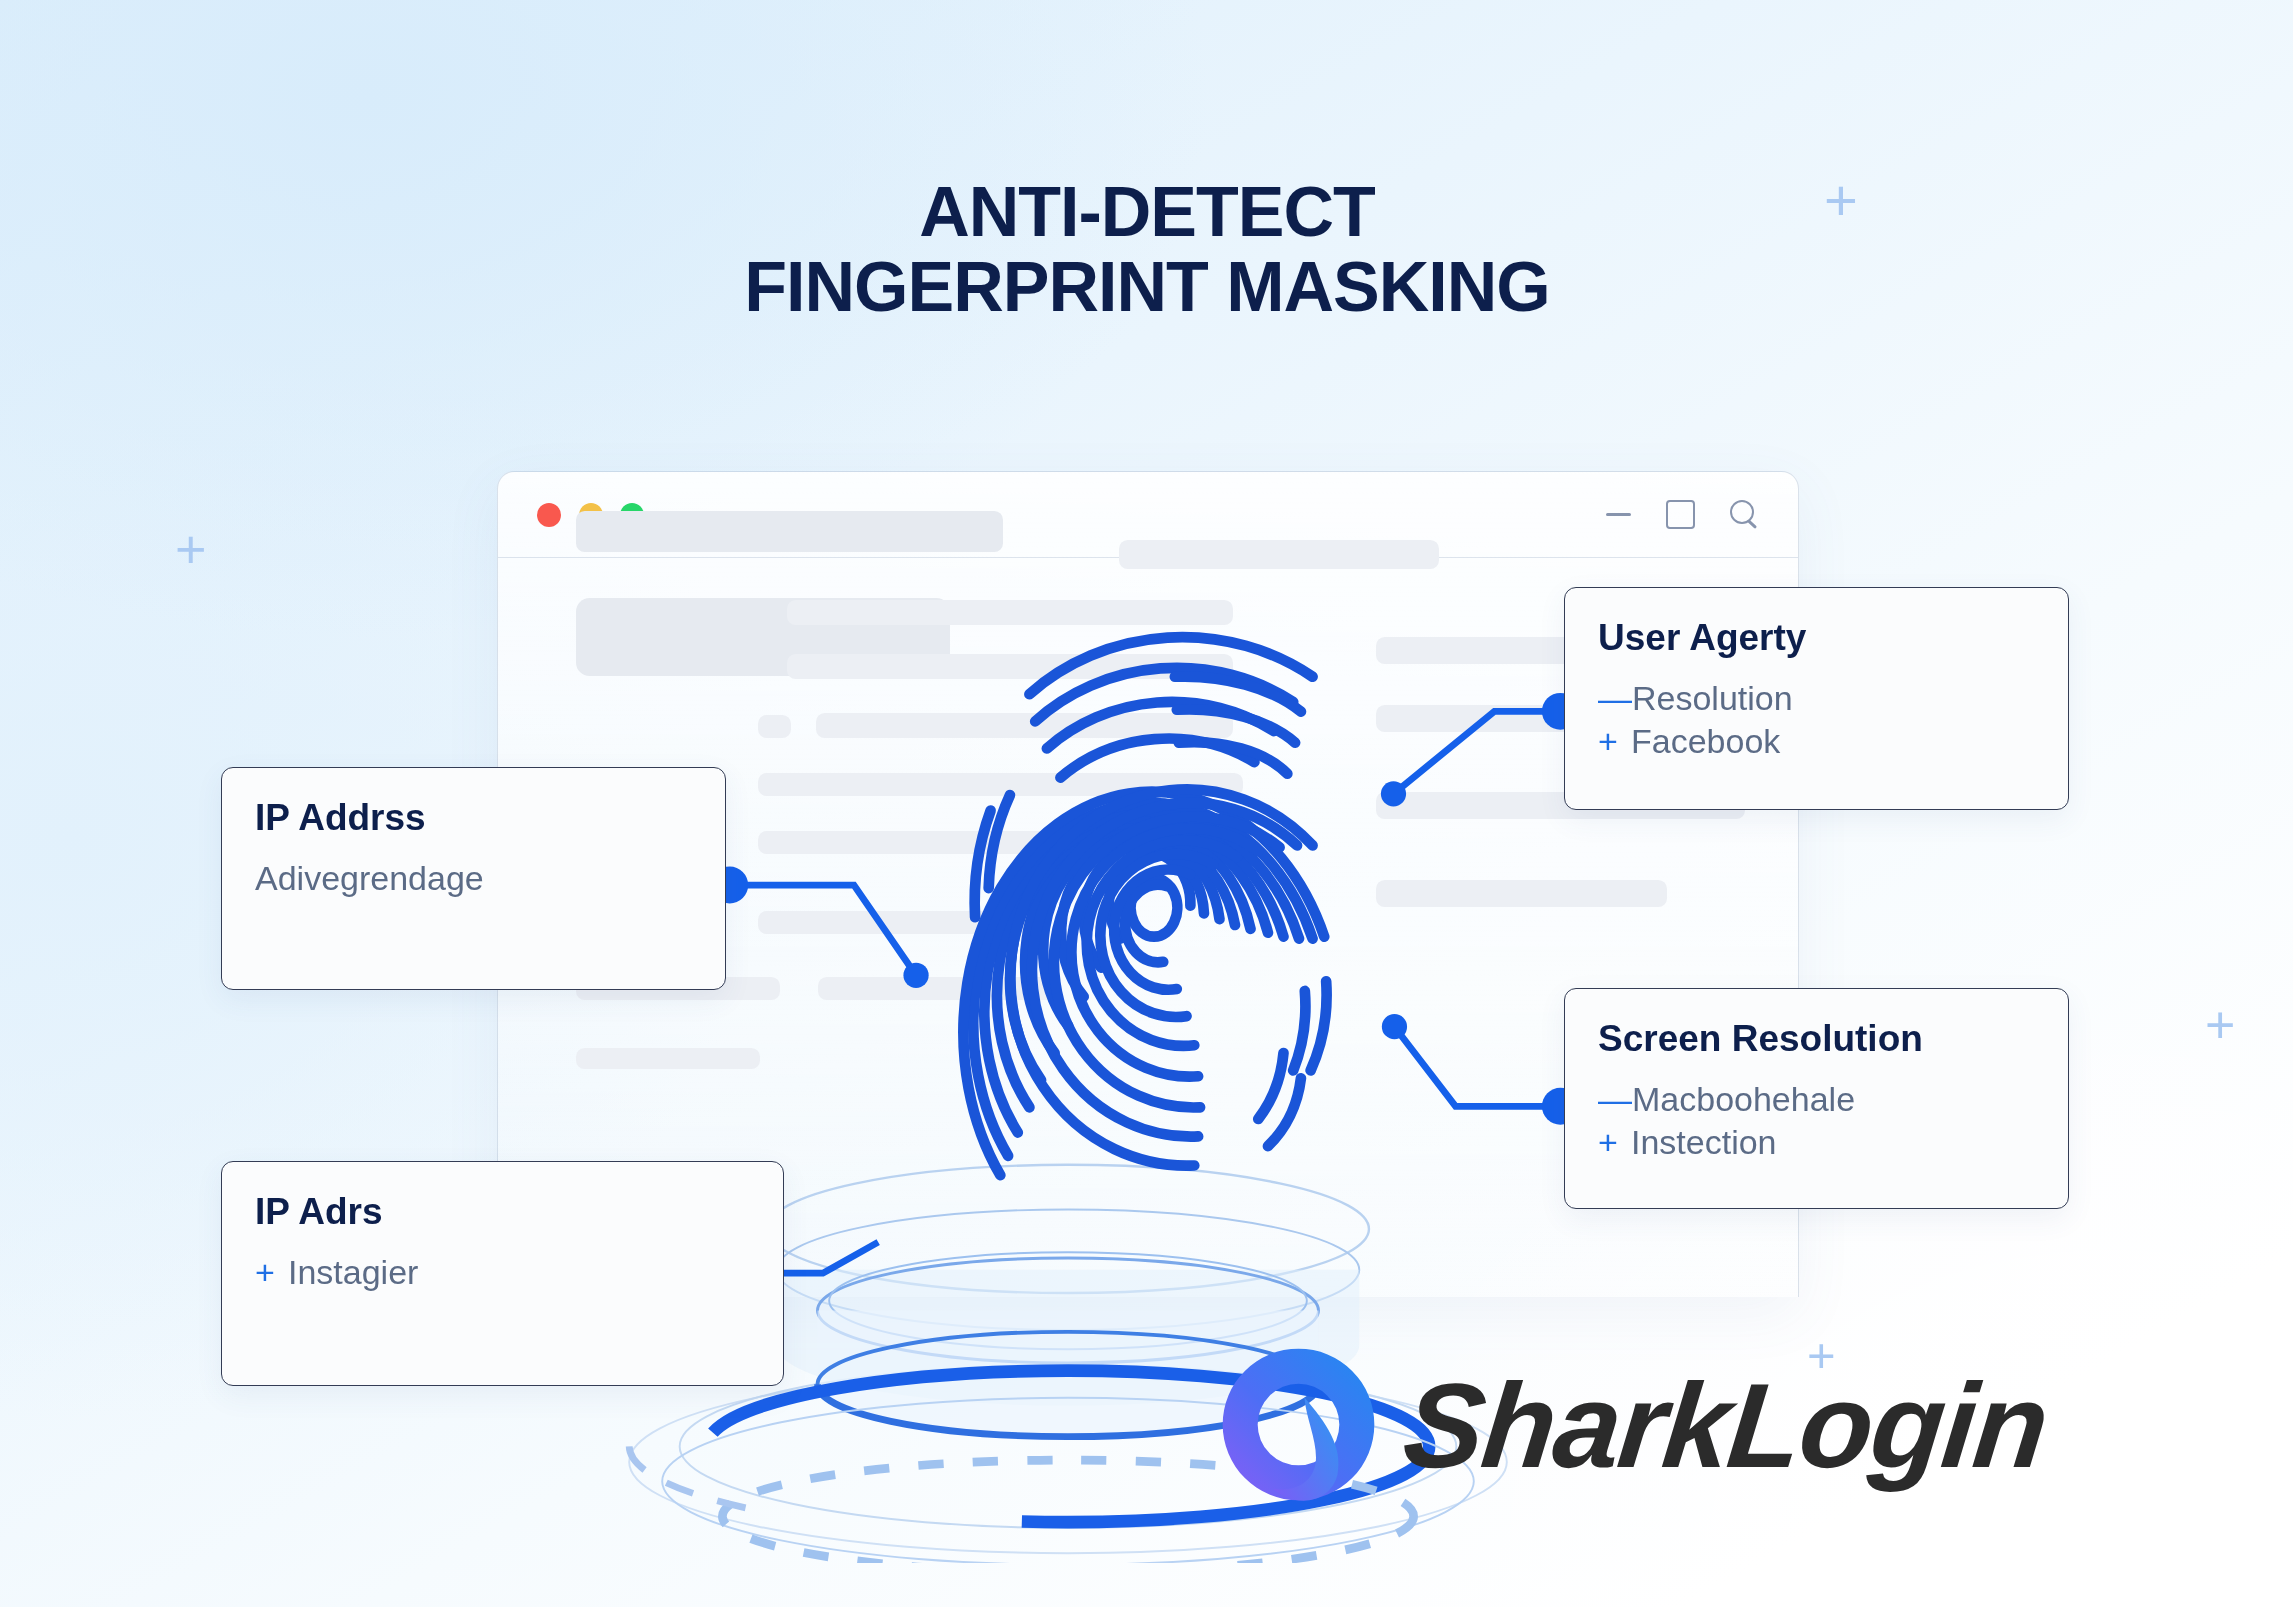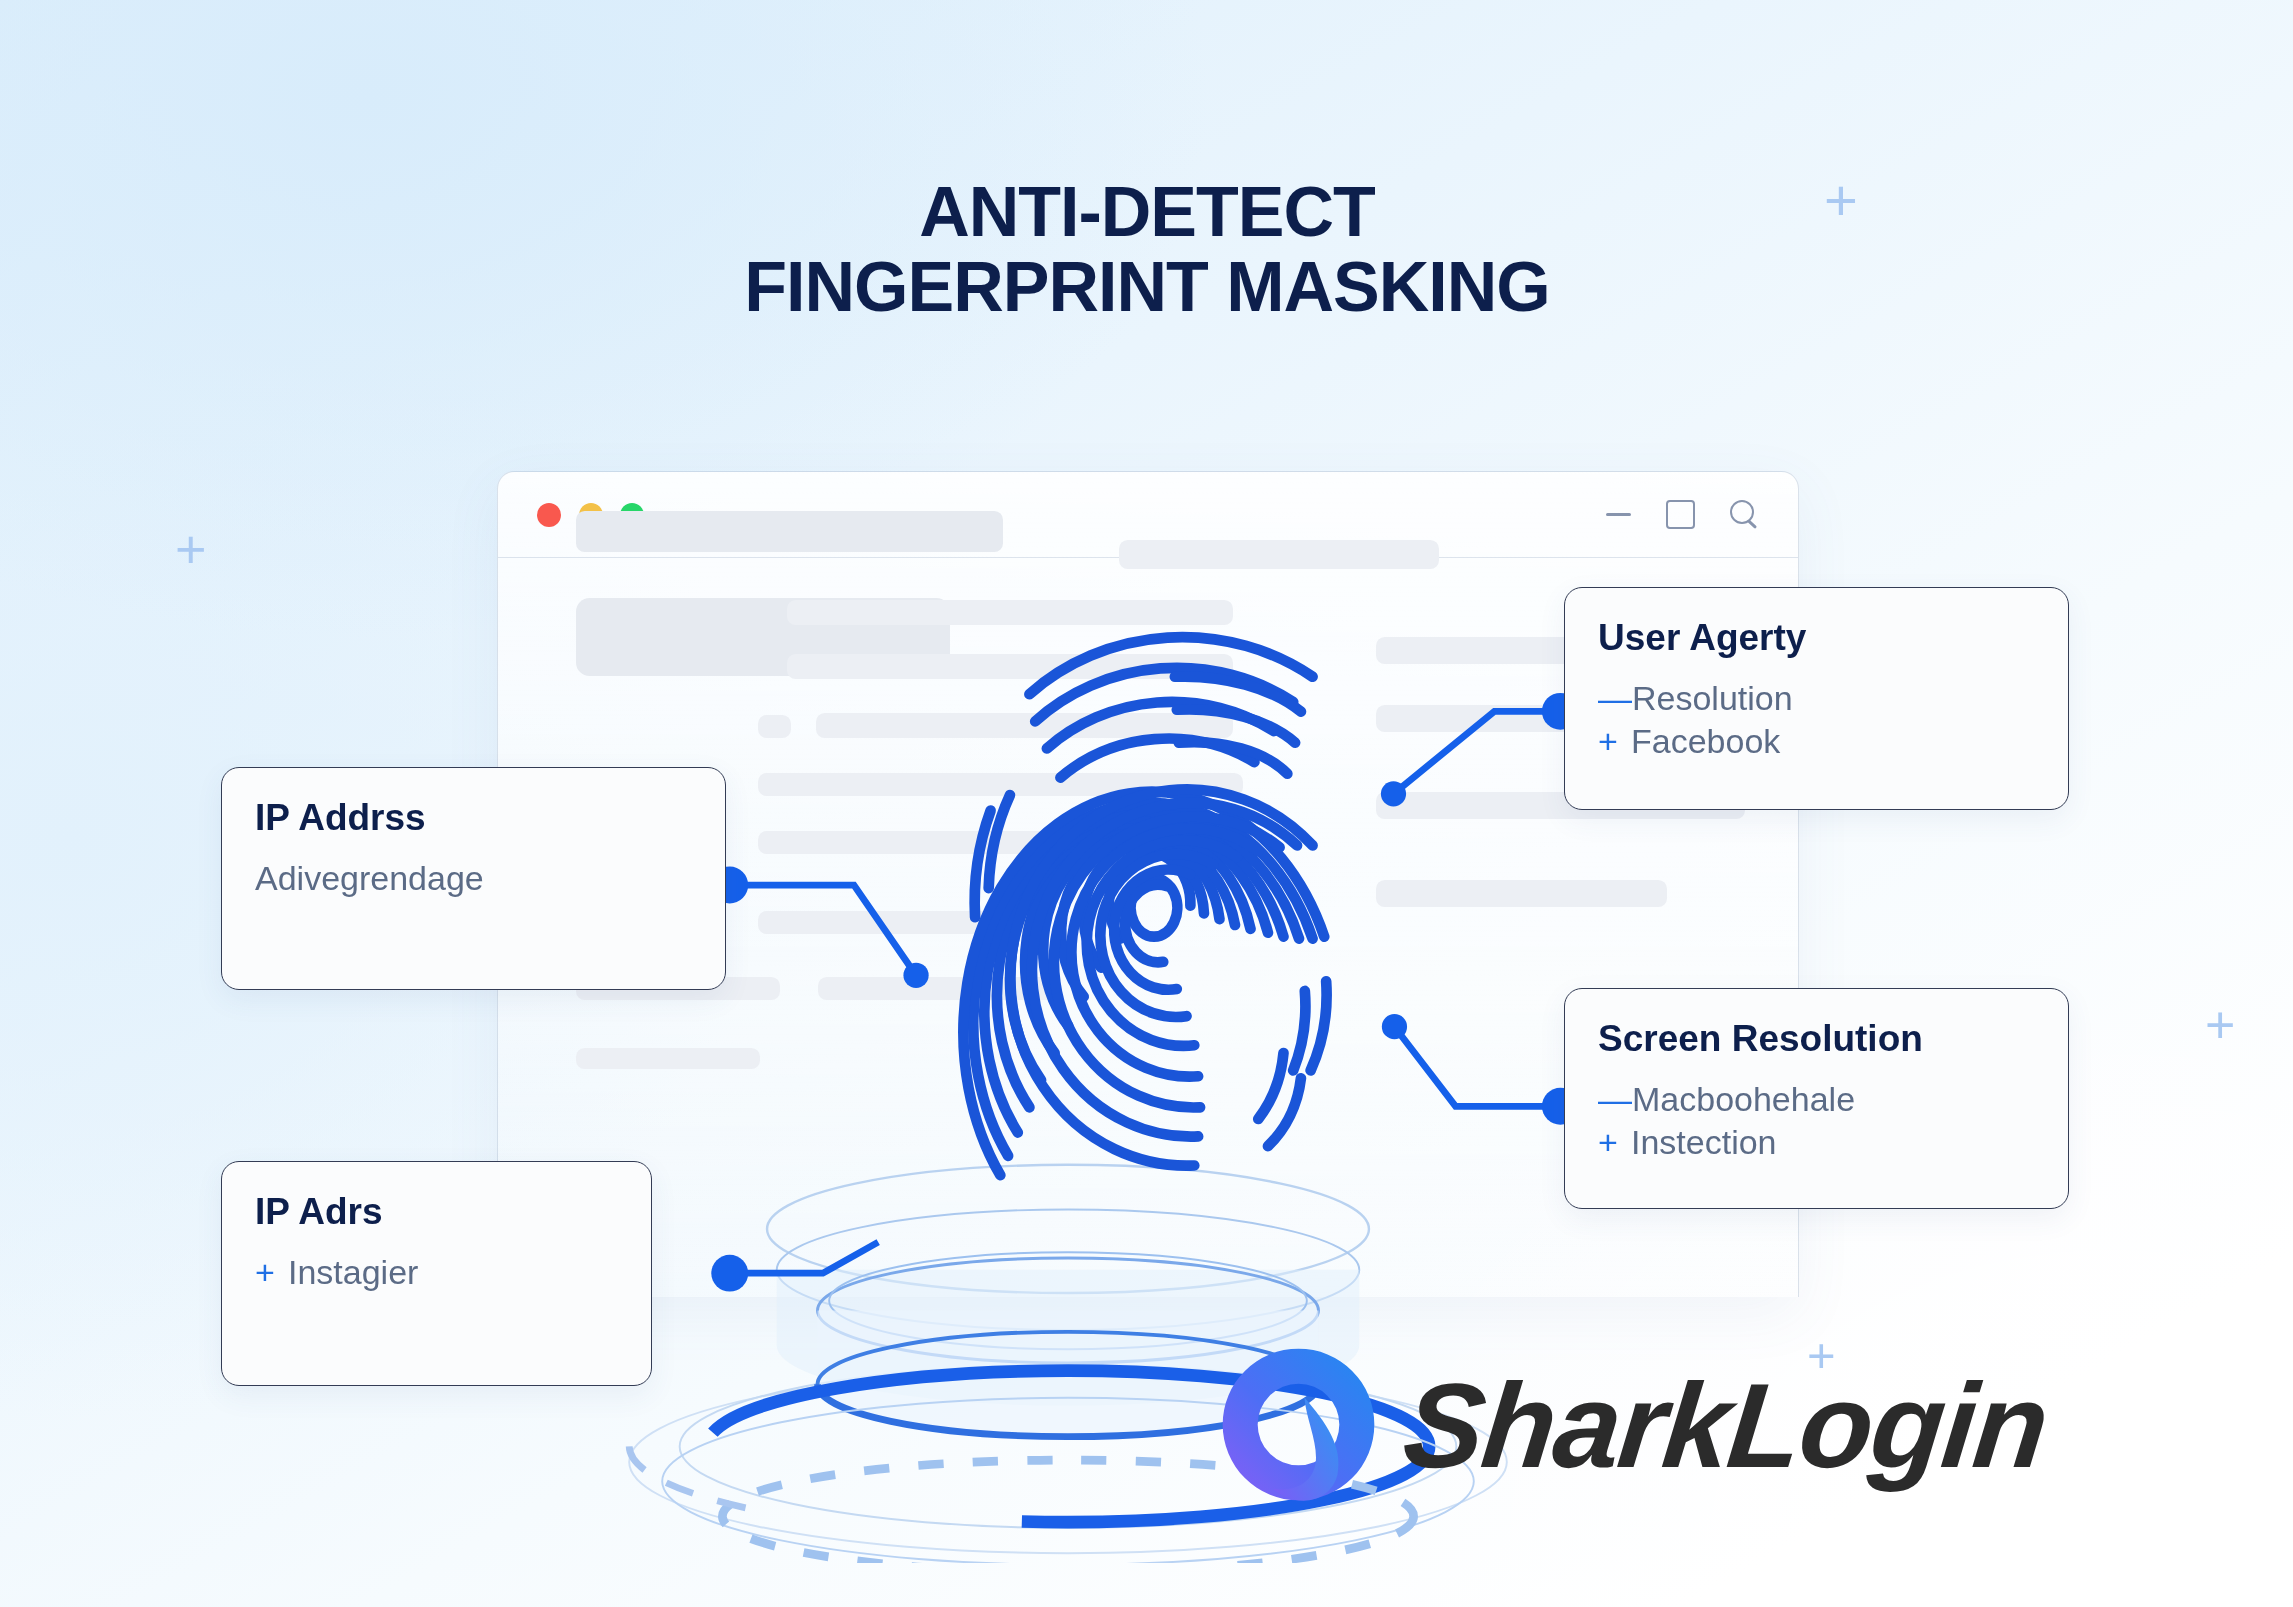--- a/index.html
+++ b/index.html
@@ -120,21 +120,21 @@
   .connectors {
     position: absolute; left: 0; top: 0; width: 2294px; height: 1608px;
     pointer-events: none;
   }
 
   
   .card {
     position: absolute;
     background: #fbfcfd;
     border: 1.9px solid #333c55;
-    border-radius: 18px;
+    border-radius: 12px;
     box-shadow: 0 9.7px 29px rgba(60,90,140,0.07);
     padding: 29px 33px 33px 33px;
     box-sizing: border-box;
   }
   .card-title {
     color: #0d1f4c;
     font-size: 37px;
     font-weight: 700;
     margin-bottom: 17.5px;
     white-space: nowrap;
@@ -148,21 +148,21 @@
   .card-line .sym {
     color: #1f6fe5;
     font-weight: 500;
     display: inline-block;
     min-width: 33px;
   }
 
   #card-ip-address { left: 221px; top: 767px; width: 505px; height: 223px; }
   #card-user-agent { left: 1564px; top: 587px; width: 505px; height: 223px; }
   #card-screen-res { left: 1564px; top: 988px; width: 505px; height: 221px; }
-  #card-ip-adrs    { left: 221px; top: 1161px; width: 431px; height: 225px; }
+  #card-ip-adrs    { left: 221px; top: 1161px; width: 563px; height: 225px; }
 
   
   .brand {
     position: absolute;
     left: 1211px;
     top: 1337px;
     display: flex;
     align-items: center;
     gap: 19.4px;
   }

